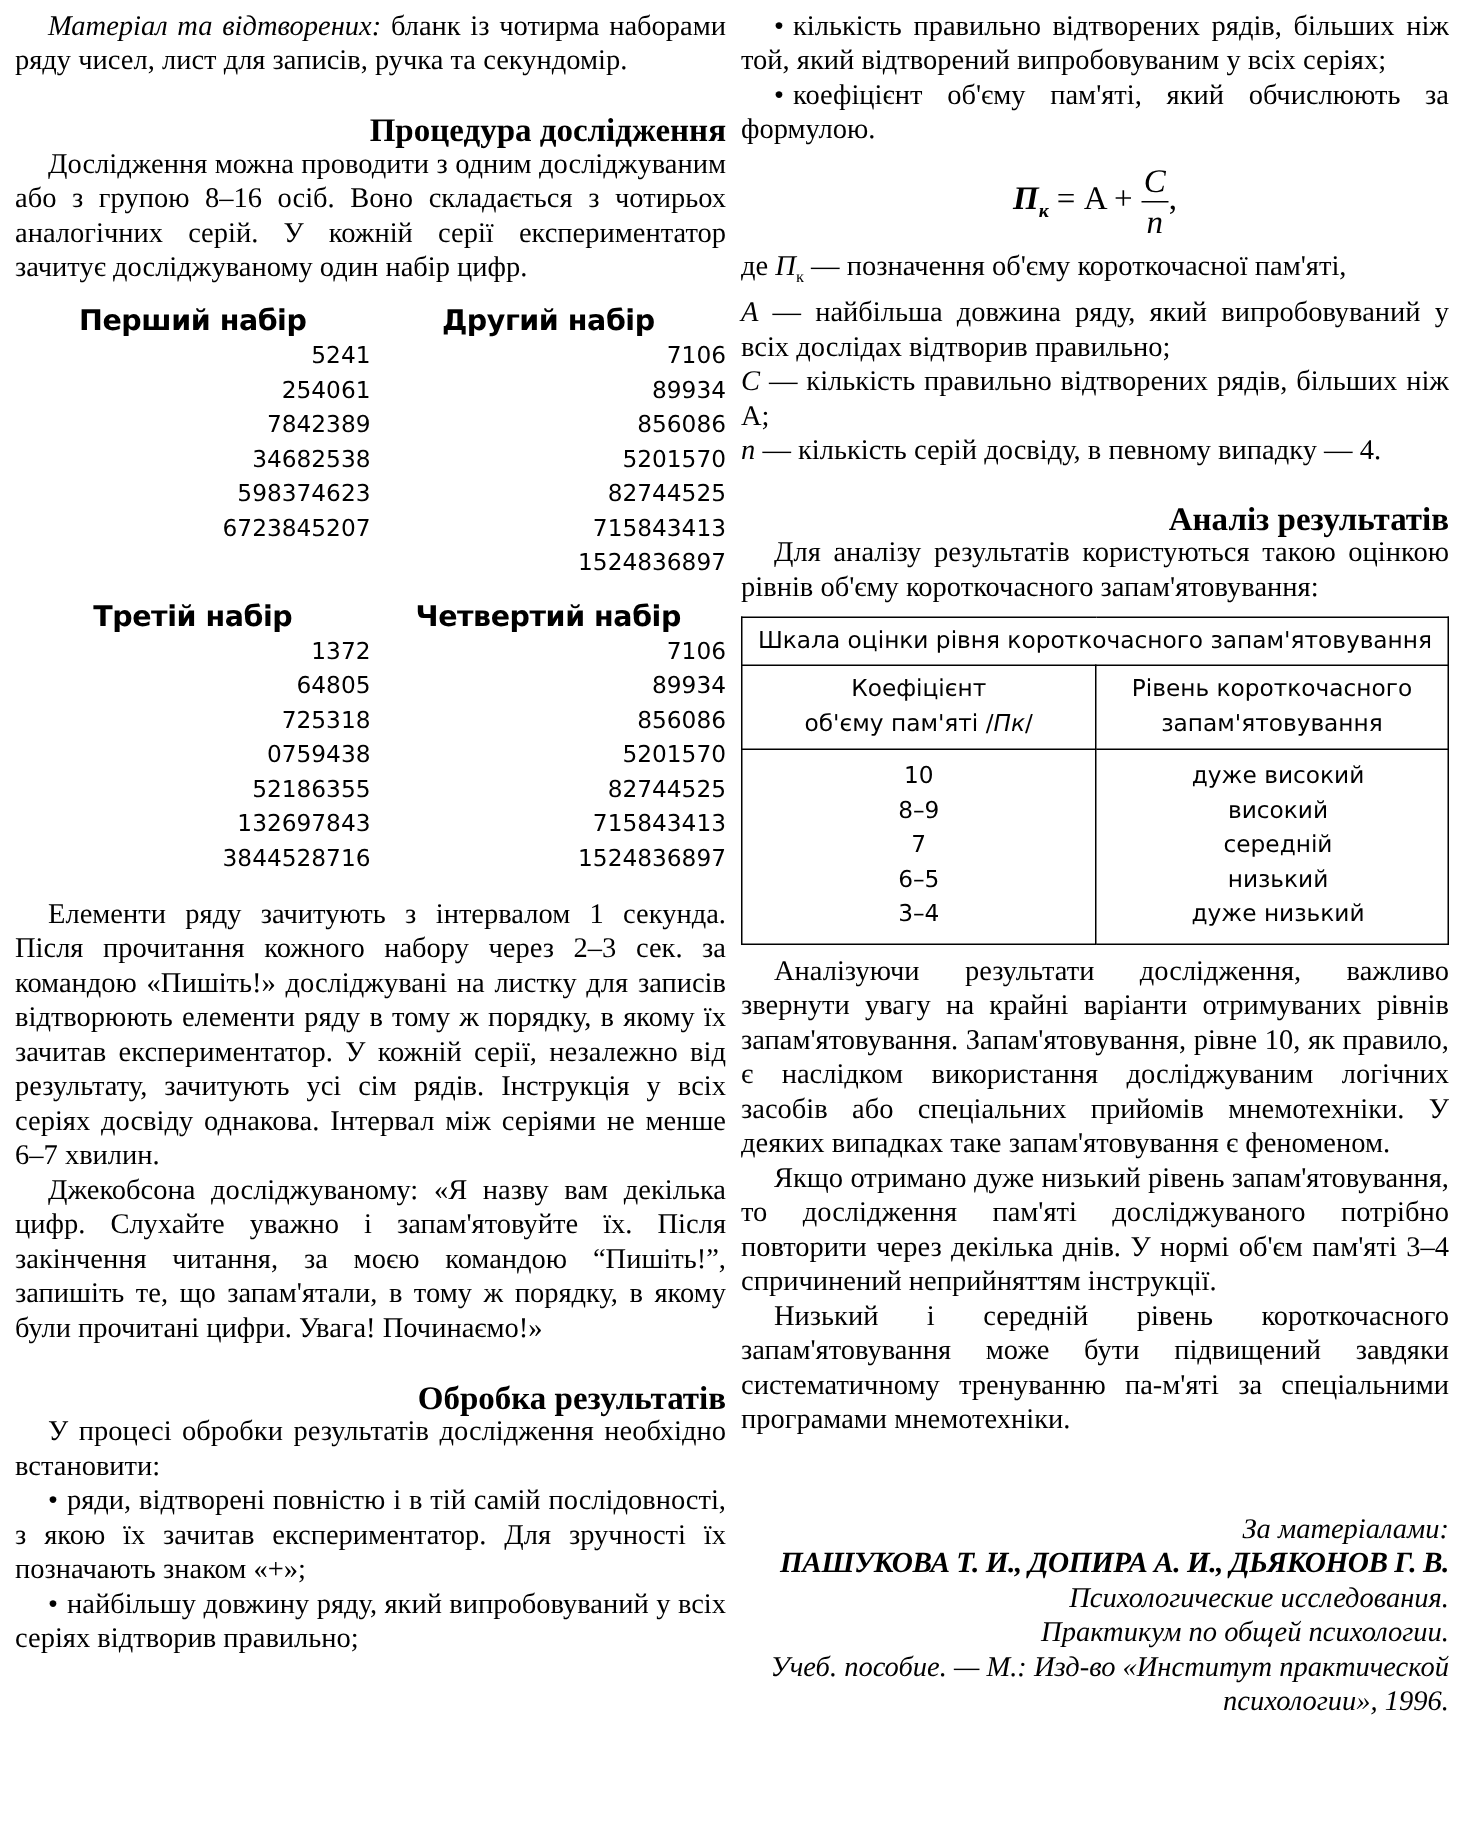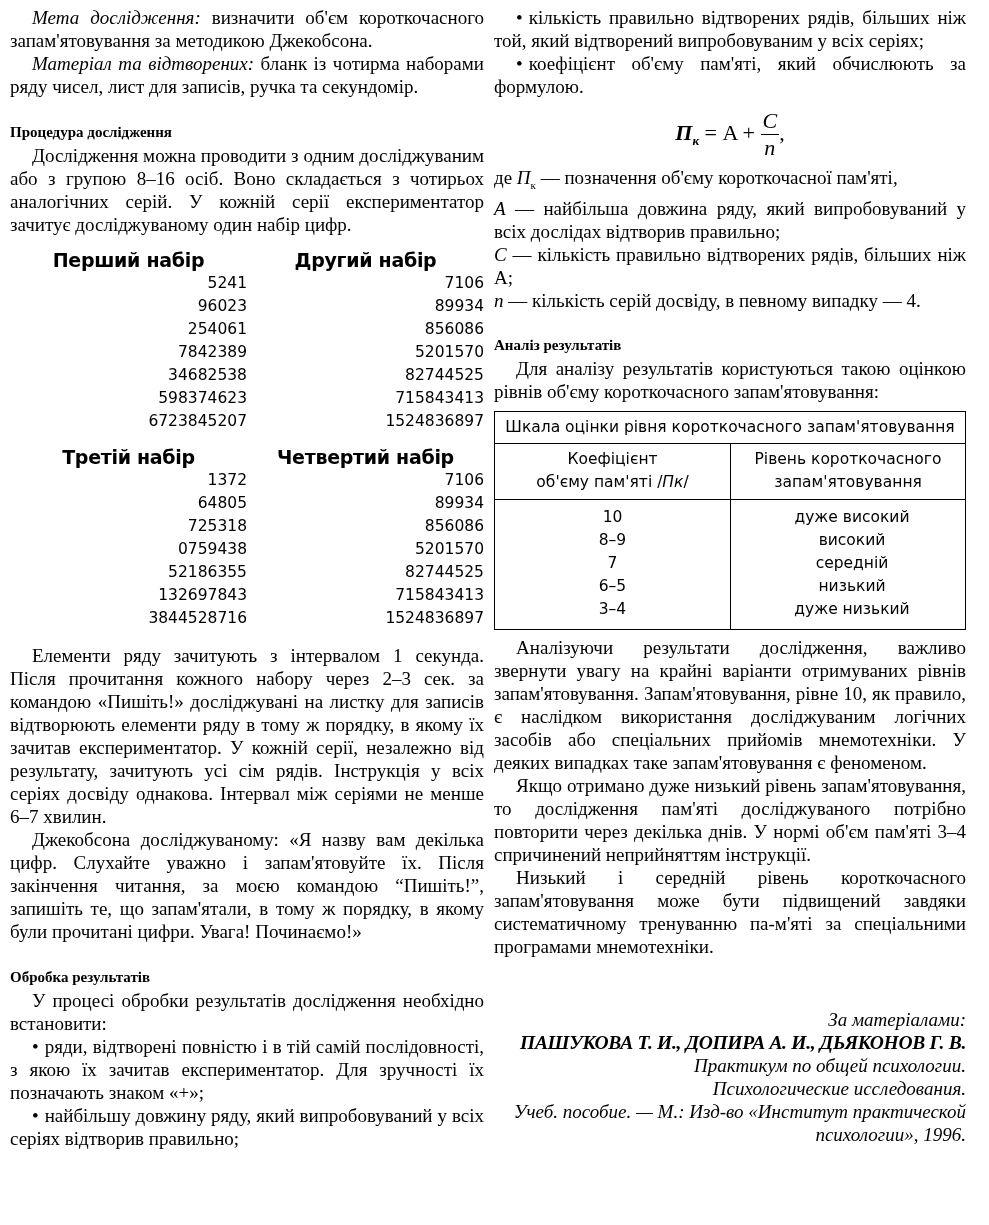--- a/index.html
+++ b/index.html
@@ -7,21 +7,21 @@
       width: 989px; height: 1225px; overflow: hidden; position: relative;
       color: #000; font-family: "Liberation Serif", "DejaVu Serif", serif;
       font-size: 19px; line-height: 23px;
     }
     .col { position: absolute; top: 0; }
     .col-left { left: 10px; width: 474px; }
     .col-right { left: 494px; width: 472px; }
     p { margin: 0; text-align: justify; text-indent: 22px; hyphens: auto; }
     p.noindent { text-indent: 0; }
     .lead { font-style: italic; }
-    .heading { font-weight: bold; text-align: left; margin: 0; font-size: 15px; }
+    .heading { font-weight: bold; text-align: right; margin: 0; font-size: 22px; }
     .sets { display: grid; grid-template-columns: 1fr 1fr; margin: 0 0 0 0; }
     .set { text-align: center; }
     .set-title { font-family: "DejaVu Sans", sans-serif; font-weight: bold; font-size: 19px; line-height: 24px; letter-spacing: -0.3px; }
     .set-num { font-family: "DejaVu Sans", sans-serif; font-size: 15.5px; line-height: 23px; text-align: right; }
     .formula { text-align: center; font-style: italic; font-weight: bold; font-size: 22px; height: 68px; position: relative; }
     .frac { display: inline-block; vertical-align: middle; text-align: center; font-weight: normal; }
     .frac .num { display: block; border-bottom: 1.5px solid #000; padding: 0 2px; line-height: 26px; }
     .frac .den { display: block; line-height: 26px; }
     table.scale { border-collapse: collapse; width: 100%; font-family: "DejaVu Sans", sans-serif; font-size: 15.5px; line-height: 23px; }
     table.scale td, table.scale th { border: 1.5px solid #000; font-weight: normal; }
@@ -32,33 +32,31 @@
     .scale .lcol { text-align: center; padding-left: 8px !important; margin-top: 48px; }
     .credit { text-align: right; font-style: italic; }
     .credit .authors { font-style: italic; font-weight: bold; font-size: 19.5px; letter-spacing: -0.3px; }
     .bullet::before { content: "\2022"; margin-right: 6px; }
   </style>
 </head>
 <body>
 
 <div class="col col-left">
   <div style="height:6px"></div>
-  <p><span class="lead">Мета дослідження:</span><span> визначити об'єм короткочасного запам'ятовування за методикою Джекобсона.</span></p>
   <p><span class="lead">Матеріал та відтворених:</span><span> бланк із чотирма наборами ряду чисел, лист для записів, ручка та секундомір.</span></p>
 
   <div style="height:23px"></div>
   <h3 class="heading">Процедура дослідження</h3>
   <p>Дослідження можна проводити з одним досліджуваним або з групою 8–16 осіб. Воно складається з чотирьох аналогічних серій. У кожній серії експериментатор зачитує досліджуваному один набір цифр.</p>
 
   <div style="height:12px"></div>
   <div class="sets">
     <div class="set">
       <div class="set-title">Перший набір</div>
       <div class="set-num">5241</div>
-      <div class="set-num">96023</div>
       <div class="set-num">254061</div>
       <div class="set-num">7842389</div>
       <div class="set-num">34682538</div>
       <div class="set-num">598374623</div>
       <div class="set-num">6723845207</div>
     </div>
     <div class="set">
       <div class="set-title">Другий набір</div>
       <div class="set-num">7106</div>
       <div class="set-num">89934</div>
@@ -162,18 +160,18 @@
 
   <div style="height:6px"></div>
   <p>Аналізуючи результати дослідження, важливо звернути увагу на крайні варіанти отримуваних рівнів запам'ятовування. Запам'ятовування, рівне 10, як правило, є наслідком використання досліджуваним логічних засобів або спеціальних прийомів мнемотехніки. У деяких випадках таке запам'ятовування є феноменом.</p>
   <p>Якщо отримано дуже низький рівень запам'ятовування, то дослідження пам'яті досліджуваного потрібно повторити через декілька днів. У нормі об'єм пам'яті 3–4 спричинений неприйняттям інструкції.</p>
   <p>Низький і середній рівень короткочасного запам'ятовування може бути підвищений завдяки систематичному тренуванню па-м'яті за спеціальними програмами мнемотехніки.</p>
 
   <div style="height:50px"></div>
   <div class="credit">
     <div>За матеріалами:</div>
     <div class="authors">ПАШУКОВА Т. И., ДОПИРА А. И., ДЬЯКОНОВ Г. В.</div>
+    <div>Психологические исследования.</div>
     <div>Практикум по общей психологии.</div>
-    <div>Психологические исследования.</div>
     <div>Учеб. пособие. — М.: Изд-во «Институт практической</div>
     <div>психологии», 1996.</div>
   </div>
 </div>
 
 </body></html>

